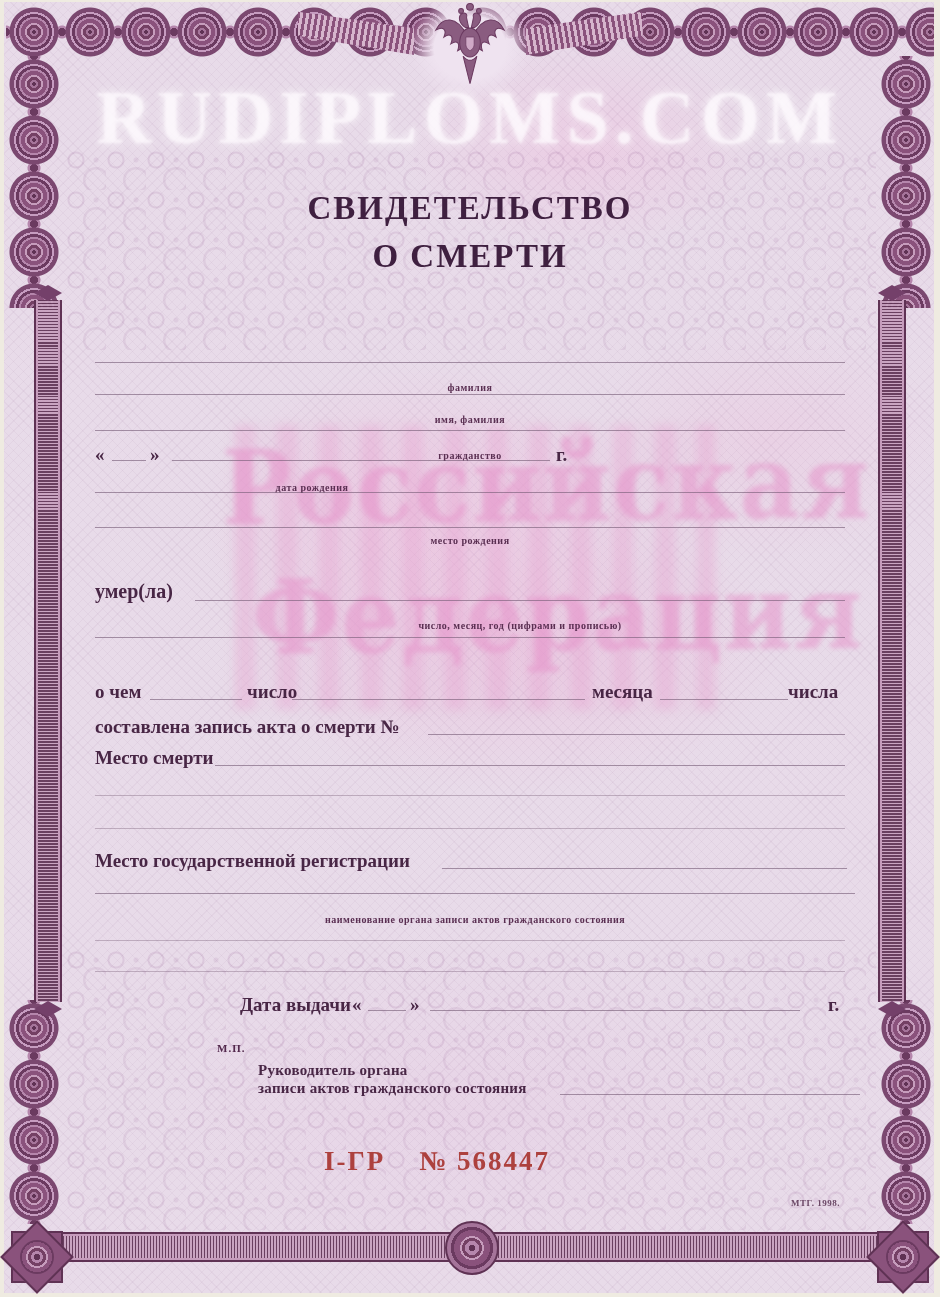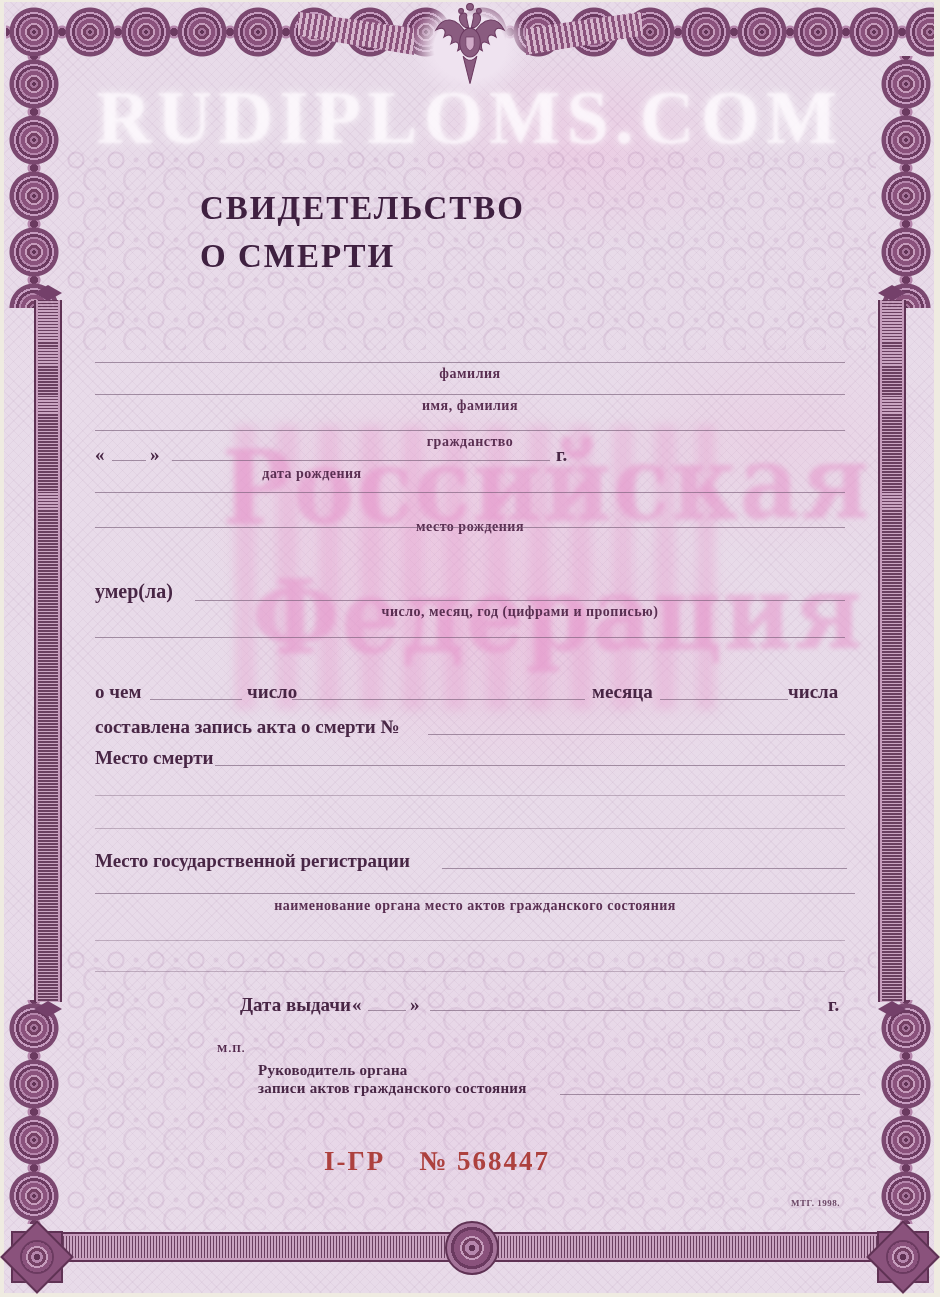--- a/index.html
+++ b/index.html
@@ -100,28 +100,28 @@
   }
   .ribbon-l{clip-path:polygon(0 6%,100% 42%,100% 100%,0 58%);}
   .ribbon-r{clip-path:polygon(0 42%,100% 6%,100% 58%,0 100%);background:repeating-linear-gradient(80deg, #8a527c 0 3px, #d6b5cd 3px 6px);}
   .eagle-wrap{
     position:absolute;left:404px;top:0;width:132px;height:104px;z-index:5;
     display:flex;align-items:flex-start;justify-content:center;
     background:radial-gradient(ellipse 60px 52px at 50% 46%, #efe3f0 0 60%, rgba(239,227,240,0) 100%);
   }
   
   .ttl{
-    position:absolute;left:200px;width:540px;z-index:6;text-align:left;
+    position:absolute;left:200px;width:540px;z-index:6;text-align:center;
     font-weight:bold;color:#3f2040;font-size:33px;letter-spacing:2px;
   }
   .lbl{position:absolute;z-index:6;font-weight:600;font-size:19px;color:#482645;white-space:nowrap;}
   .lbl-b{font-weight:bold;font-size:15px;letter-spacing:.3px;}
   .cap{
-    position:absolute;z-index:6;font-weight:bold;font-size:14px;letter-spacing:.5px;
-    color:#5a2f52;text-align:center;white-space:nowrap;
+    position:absolute;z-index:6;font-weight:bold;font-size:10px;letter-spacing:.5px;
+    color:#5a2f52;text-align:center;white-space:nowrap;margin-top:16px;
   }
   .line{position:absolute;z-index:6;border-bottom:1px solid rgba(118,92,118,.62);height:0;}
   .line.faint{border-bottom-color:rgba(118,92,118,.38);}
   .quote{position:absolute;z-index:6;font-size:19px;font-weight:600;color:#482645;}
   .seal{position:absolute;z-index:6;font-weight:bold;font-size:11px;letter-spacing:1px;color:#53294d;margin-left:21px;}
   .serial{
     position:absolute;left:260px;top:1146px;width:354px;z-index:6;
     display:flex;justify-content:center;gap:34px;
     font-size:27px;letter-spacing:2px;color:#ad413e;font-weight:600;
   }
@@ -214,21 +214,21 @@
 <div class="line" style="left:428px;top:734px;width:417px;"></div>
 
 <div class="lbl" style="left:95px;top:747px;">Место смерти</div>
 <div class="line" style="left:215px;top:765px;width:630px;"></div>
 <div class="line faint" style="left:95px;top:795px;width:750px;"></div>
 <div class="line faint" style="left:95px;top:828px;width:750px;"></div>
 
 <div class="lbl" style="left:95px;top:850px;">Место государственной регистрации</div>
 <div class="line" style="left:442px;top:868px;width:405px;"></div>
 <div class="line" style="left:95px;top:893px;width:760px;"></div>
-<div class="cap" style="left:95px;top:898px;width:760px;">наименование органа место актов гражданского состояния</div>
+<div class="cap" style="left:95px;top:898px;width:760px;">наименование органа записи актов гражданского состояния</div>
 <div class="line faint" style="left:95px;top:940px;width:750px;"></div>
 <div class="line faint" style="left:95px;top:971px;width:750px;"></div>
 
 <div class="lbl" style="left:240px;top:994px;font-weight:bold;font-family:Liberation Serif, serif;">Дата выдачи</div>
 <div class="quote" style="left:352px;top:994px;">«</div>
 <div class="line" style="left:368px;top:1010px;width:38px;"></div>
 <div class="quote" style="left:410px;top:994px;">»</div>
 <div class="line" style="left:430px;top:1010px;width:370px;"></div>
 <div class="lbl" style="left:828px;top:994px;">г.</div>
 

